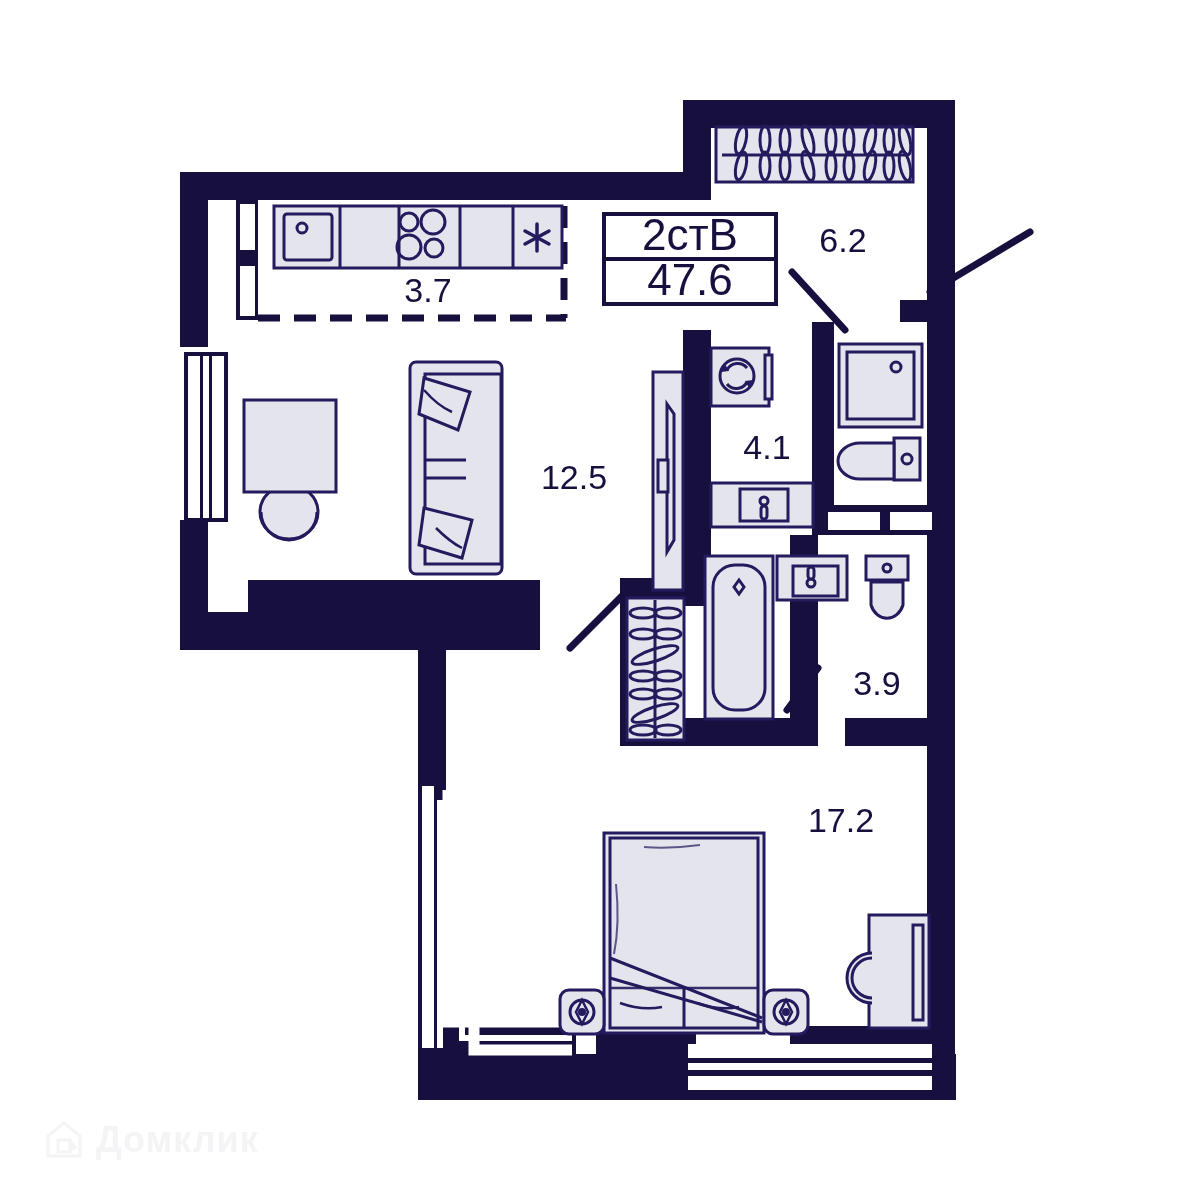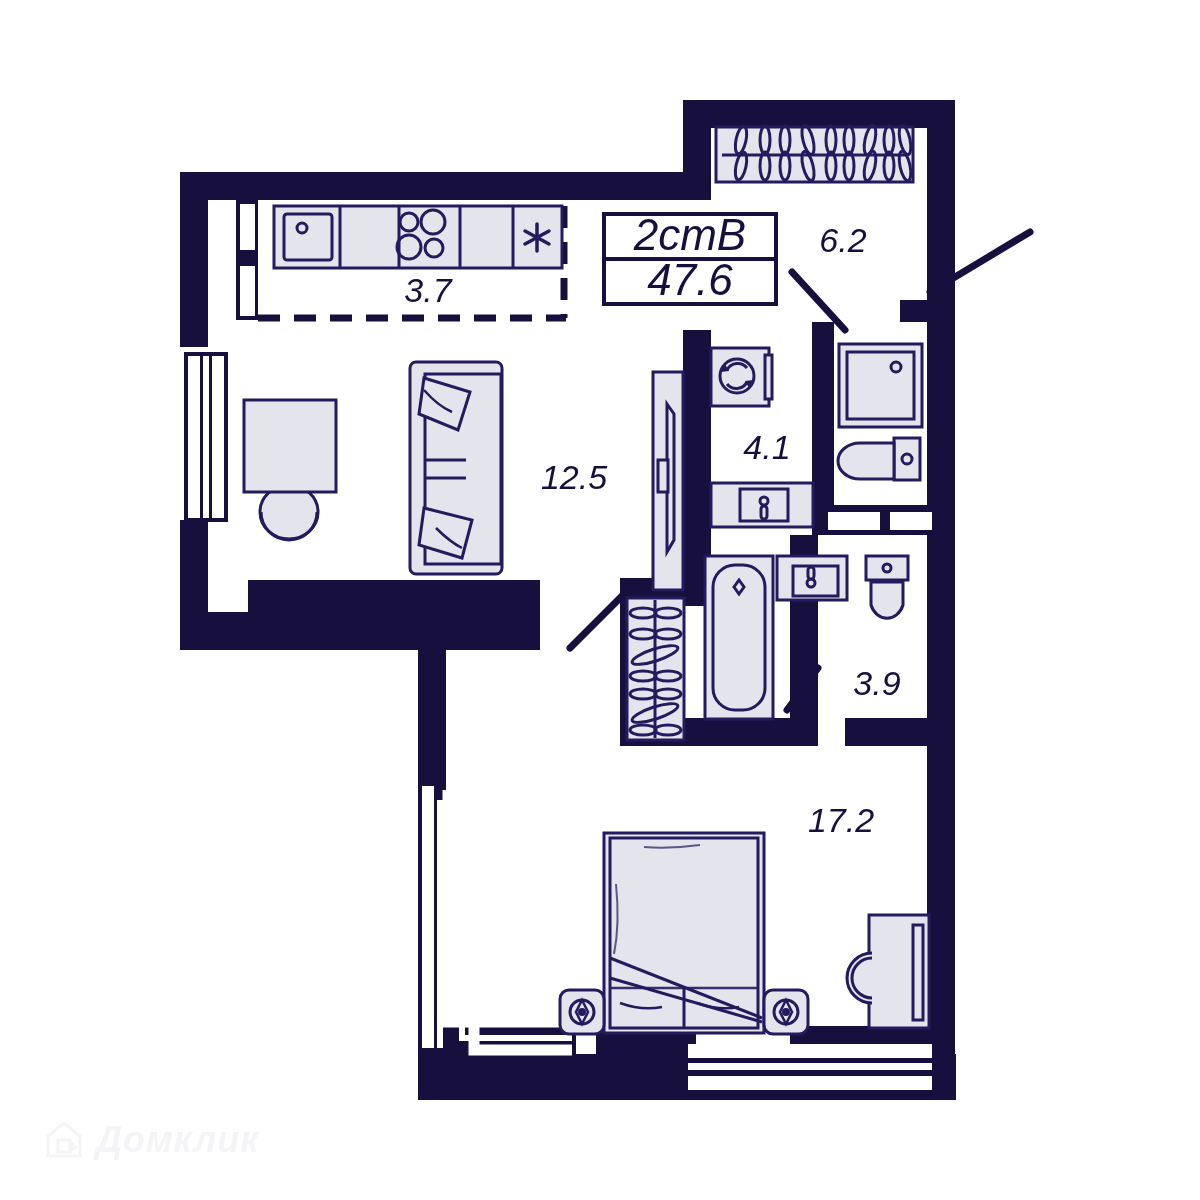--- a/index.html
+++ b/index.html
@@ -1,17 +1,17 @@
 <!DOCTYPE html>
 <html><head>
 <meta charset="utf-8">
 <style>
   html,body{margin:0;padding:0;background:#ffffff;}
   body{width:1200px;height:1200px;overflow:hidden;font-family:"Liberation Sans",sans-serif;}
-  #stage{position:relative;width:1200px;height:1200px;background:#ffffff;font-style:italic;}
+  #stage{position:relative;width:1200px;height:1200px;background:#ffffff;}
   svg#plan{position:absolute;left:0;top:0;width:1200px;height:1200px;display:block;}
   .arealbl{font-family:"Liberation Sans",sans-serif;fill:#17103f;font-size:34px;text-anchor:middle;dominant-baseline:middle;}
   .titletxt{font-family:"Liberation Sans",sans-serif;fill:#17103f;font-size:44px;text-anchor:middle;dominant-baseline:middle;}
   .wm{position:absolute;left:42px;top:1118px;display:flex;align-items:center;gap:10px;opacity:1;}
   .wm-txt{font-family:"Liberation Sans",sans-serif;font-size:36px;font-weight:bold;color:#f4f4f6;letter-spacing:1px;}
 </style>
 </head>
 <body>
 
 <div id="stage">

